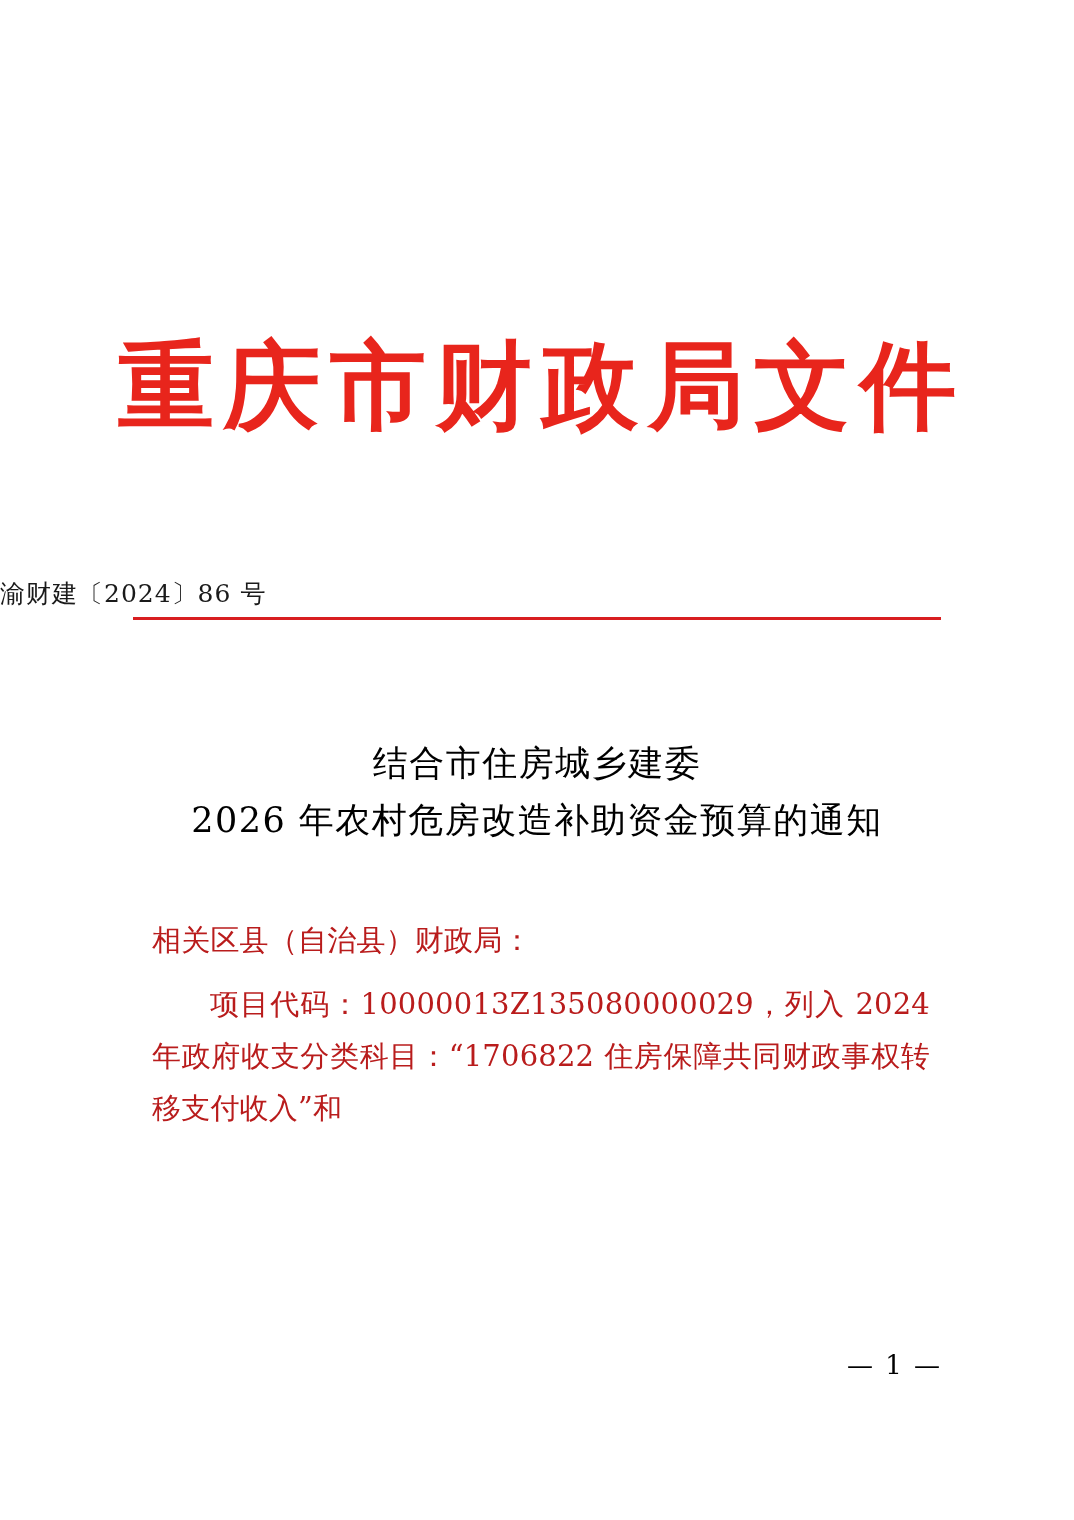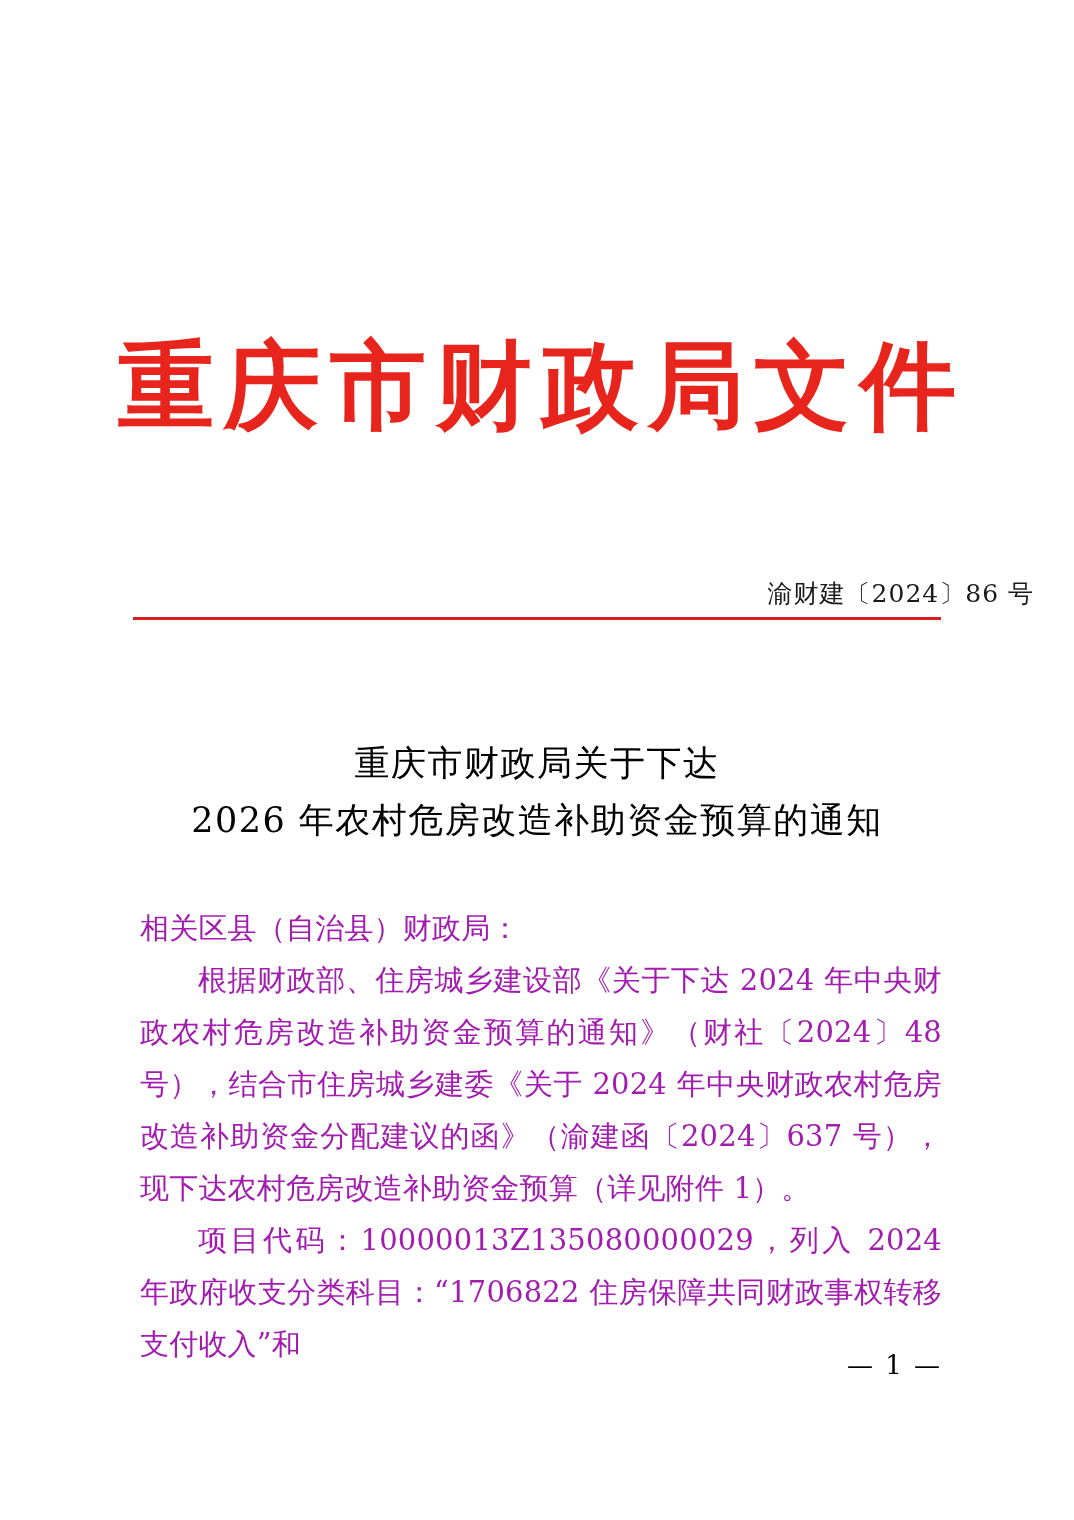--- a/index.html
+++ b/index.html
@@ -43,21 +43,21 @@
     text-indent: 10px;
     color: #E8251C;
   }
 
   
   .doc-number {
     position: absolute;
     top: 578px;
     left: 0;
     width: 1034px;
-    text-align: right;
+    text-align: left;
     font-family: "DejaVu Serif", "Liberation Serif", serif;
     font-size: 25px;
     line-height: 32px;
     letter-spacing: 1px;
     color: #1a1a1a;
   }
 
   .red-rule {
     position: absolute;
     top: 617px;
@@ -93,22 +93,22 @@
     left: 140px;
     width: 802px;
   }
   .body-para {
     font-family: "DejaVu Serif", "Liberation Serif", serif;
     font-size: 29px;
     line-height: 52px;
     letter-spacing: 0.2px;
     text-align: justify;
     text-justify: inter-character;
-    color: #a21caf;
-    margin: 0;
+    color: #b91c1c;
+    margin: 12px;
   }
   .body-para.indent {
     text-indent: 58px;
   }
   .body-para + .body-para {
     margin-top: 0;
   }
 
   
   .page-footer {
@@ -131,25 +131,24 @@
 
   <div class="masthead">
     <span class="masthead-title">重庆市财政局文件</span>
   </div>
 
   <div class="doc-number">渝财建〔2024〕86 号</div>
 
   <div class="red-rule"></div>
 
   <div class="doc-title">
-    <span class="title-line">重庆市财政局关于下达</span>
+    <span class="title-line">结合市住房城乡建委</span>
     <span class="title-line">2026 年农村危房改造补助资金预算的通知</span>
   </div>
 
   <div class="body-block">
     <p class="body-para">相关区县（自治县）财政局：</p>
-    <p class="body-para indent">根据财政部、住房城乡建设部《关于下达 2024 年中央财政农村危房改造补助资金预算的通知》（财社〔2024〕48 号），结合市住房城乡建委《关于 2024 年中央财政农村危房改造补助资金分配建议的函》（渝建函〔2024〕637 号），现下达农村危房改造补助资金预算（详见附件 1）。</p>
     <p class="body-para indent">项目代码：10000013Z135080000029，列入 2024 年政府收支分类科目：“1706822 住房保障共同财政事权转移支付收入”和</p>
   </div>
 
   <div class="page-footer">— 1 —</div>
 
 </div>
 
 </body></html>

